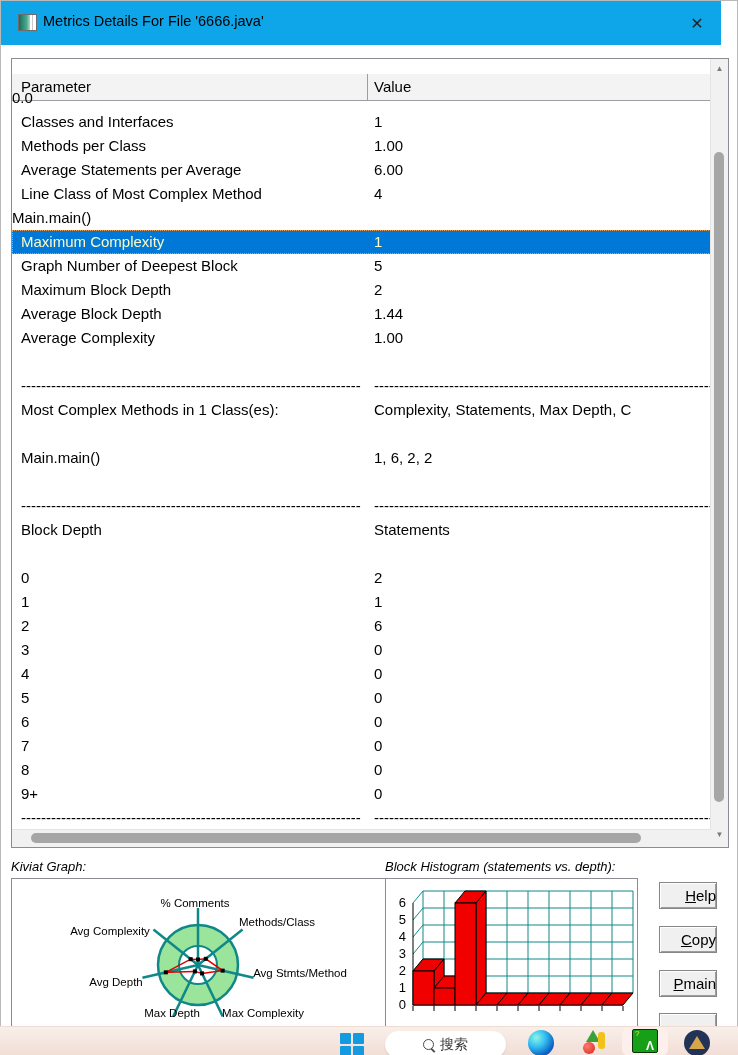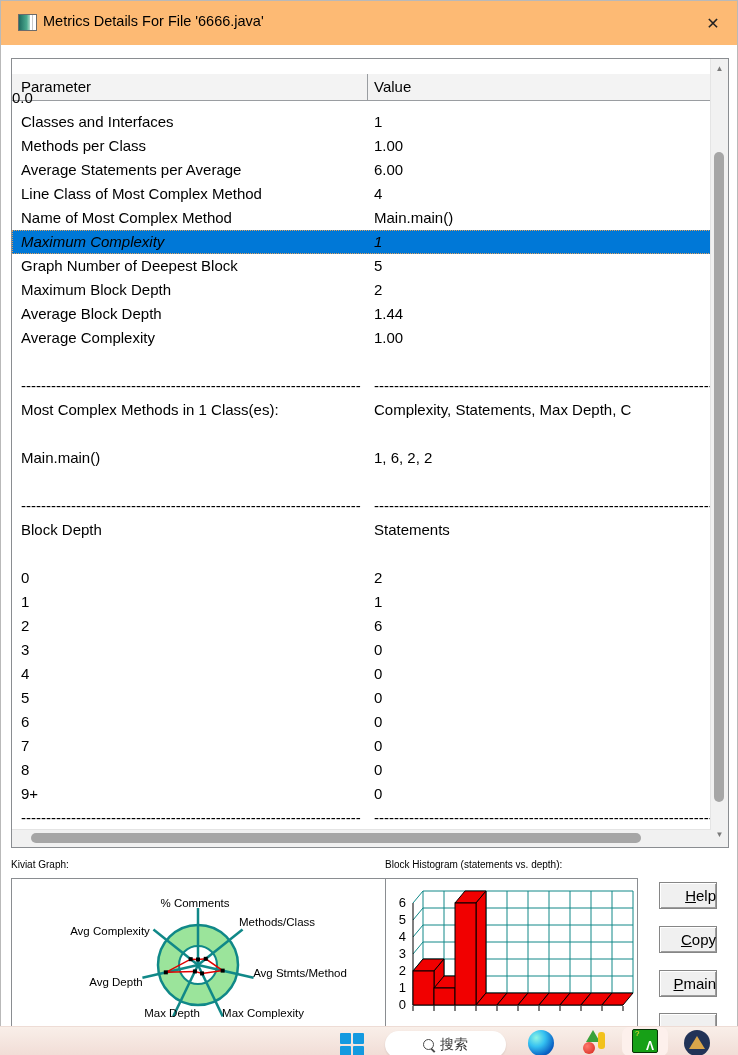--- a/index.html
+++ b/index.html
@@ -1,51 +1,51 @@
 <!DOCTYPE html>
 <html><head>
 <meta charset="utf-8">
 <style>
   html,body{margin:0;padding:0;}
   body{width:738px;height:1055px;position:relative;overflow:hidden;background:#fff;
        font-family:"Liberation Sans",sans-serif;color:#000;}
   .window{position:absolute;inset:0;border:1px solid #b9b9b9;background:#fff;box-sizing:border-box;}
 
   
-  .titlebar{position:absolute;left:0;top:0;right:0;height:44px;background:#fdba74;}
+  .titlebar{position:absolute;left:0;top:0;right:16px;height:44px;background:#0ea5e9;}
   .app-icon{position:absolute;left:17px;top:13px;width:17px;height:15px;border:1px solid #6b6b6b;
             background:linear-gradient(to right,#1f6b5f 0%,#4aa98e 45%,#9fd4c0 62%,#ffffff 63%);}
   .app-icon::after{content:"";position:absolute;right:3px;top:0;bottom:0;width:1px;background:#c9c9c9;}
   .title-text{position:absolute;left:42px;top:12px;font-size:14.5px;white-space:nowrap;}
   .close-btn{position:absolute;right:11px;top:9px;width:26px;height:26px;display:flex;align-items:center;
              justify-content:center;font-size:16px;color:#222;cursor:default;}
 
   
   .listbox{position:absolute;left:10px;top:57px;width:718px;height:790px;border:1px solid #8a8d91;
            background:#fff;box-sizing:border-box;}
   .list-header{position:absolute;left:0;top:0;right:17px;height:26px;background:#f3f3f3;
                border-bottom:1px solid #9a9da1;display:flex;font-size:15px;margin-top:15px;}
   .hdr-param{width:346px;padding-left:9px;line-height:25px;border-right:1px solid #9a9da1;}
   .hdr-value{padding-left:6px;line-height:25px;flex:1;}
   .rows{position:absolute;left:0;top:27px;right:17px;bottom:17px;overflow:hidden;}
   .lrow{height:24px;display:flex;font-size:15px;line-height:24px;white-space:nowrap;}
   .c-param{width:353px;padding-left:9px;overflow:hidden;flex:none;}
   .c-value{flex:1;overflow:hidden;padding-left:0;}
-  .sel{background:#0078d7;color:#000000;outline:1px dotted #dda05f;outline-offset:-1px;font-style:italic;}
+  .sel{background:#0078d7;color:#fef9c3;outline:1px dotted #dda05f;outline-offset:-1px;}
 
   
   .vscroll{position:absolute;top:0;right:0;bottom:0;width:17px;background:#f1f1f1;border-left:1px solid #e4e4e4;}
   .scroll-up,.scroll-down{position:absolute;left:0;right:0;text-align:center;font-size:8px;color:#7a7a7a;}
   .scroll-up{top:5px;} .scroll-down{bottom:8px;}
   .vthumb{position:absolute;left:3px;top:93px;width:10px;height:650px;background:#a6a6a6;border-radius:5px;}
   .hscroll{position:absolute;left:0;bottom:0;right:17px;height:17px;background:#f1f1f1;border-top:1px solid #e4e4e4;}
   .hthumb{position:absolute;left:19px;top:3px;width:610px;height:10px;background:#a6a6a6;border-radius:5px;}
 
   
-  .section-label{position:absolute;top:858px;font-size:10px;}
+  .section-label{position:absolute;top:858px;font-size:13px;font-style:italic;}
   .kiviat-label{left:10px;} .hist-label{left:384px;}
   .panel{position:absolute;top:877px;border:1px solid #8a8d91;background:#fff;box-sizing:border-box;}
   .kiviat-panel{left:10px;width:376px;height:163px;}
   .hist-panel{left:384px;width:253px;height:163px;}
   svg text{font-family:"Liberation Sans",sans-serif;}
 
   .btn{position:absolute;left:658px;width:58px;height:27px;background:#f0f0f0;border:1px solid #868686;
        box-shadow:inset 1px 1px 0 #ffffff, inset -1px -1px 0 #9d9d9d;font-size:15px;text-align:right;
        line-height:25px;box-sizing:border-box;cursor:default;}
   .btn .mn{text-decoration:underline;}
@@ -110,21 +110,20 @@
         </div>
         <div class="lrow">
           <span class="c-param">Average Statements per Average</span>
           <span class="c-value">6.00</span>
         </div>
         <div class="lrow">
           <span class="c-param">Line Class of Most Complex Method</span>
           <span class="c-value">4</span>
         </div>
         <div class="lrow">
-          <span class="c-param">Name of Most Complex Method</span>
           <span class="c-value">Main.main()</span>
         </div>
         <div class="lrow sel">
           <span class="c-param">Maximum Complexity</span>
           <span class="c-value">1</span>
         </div>
         <div class="lrow">
           <span class="c-param">Graph Number of Deepest Block</span>
           <span class="c-value">5</span>
         </div>

